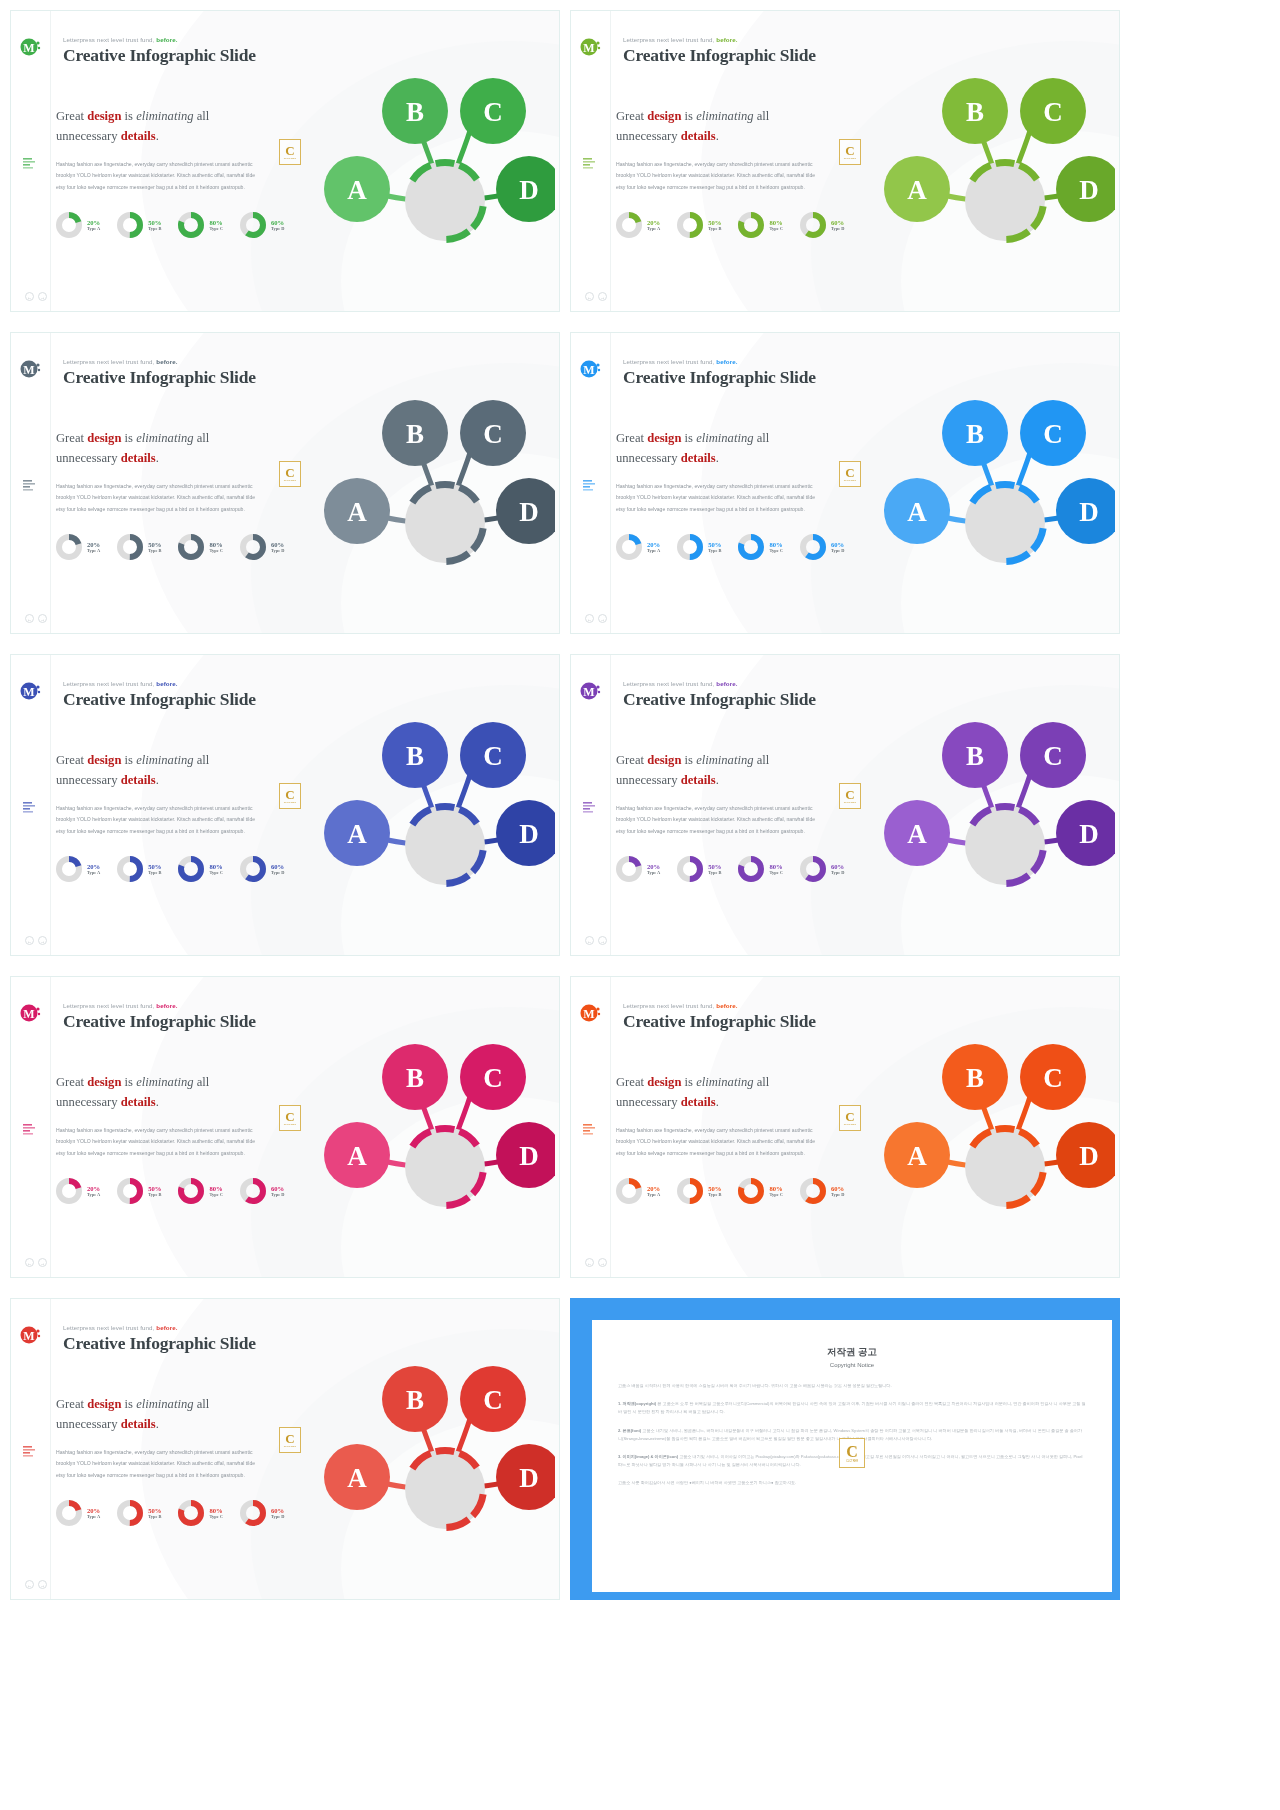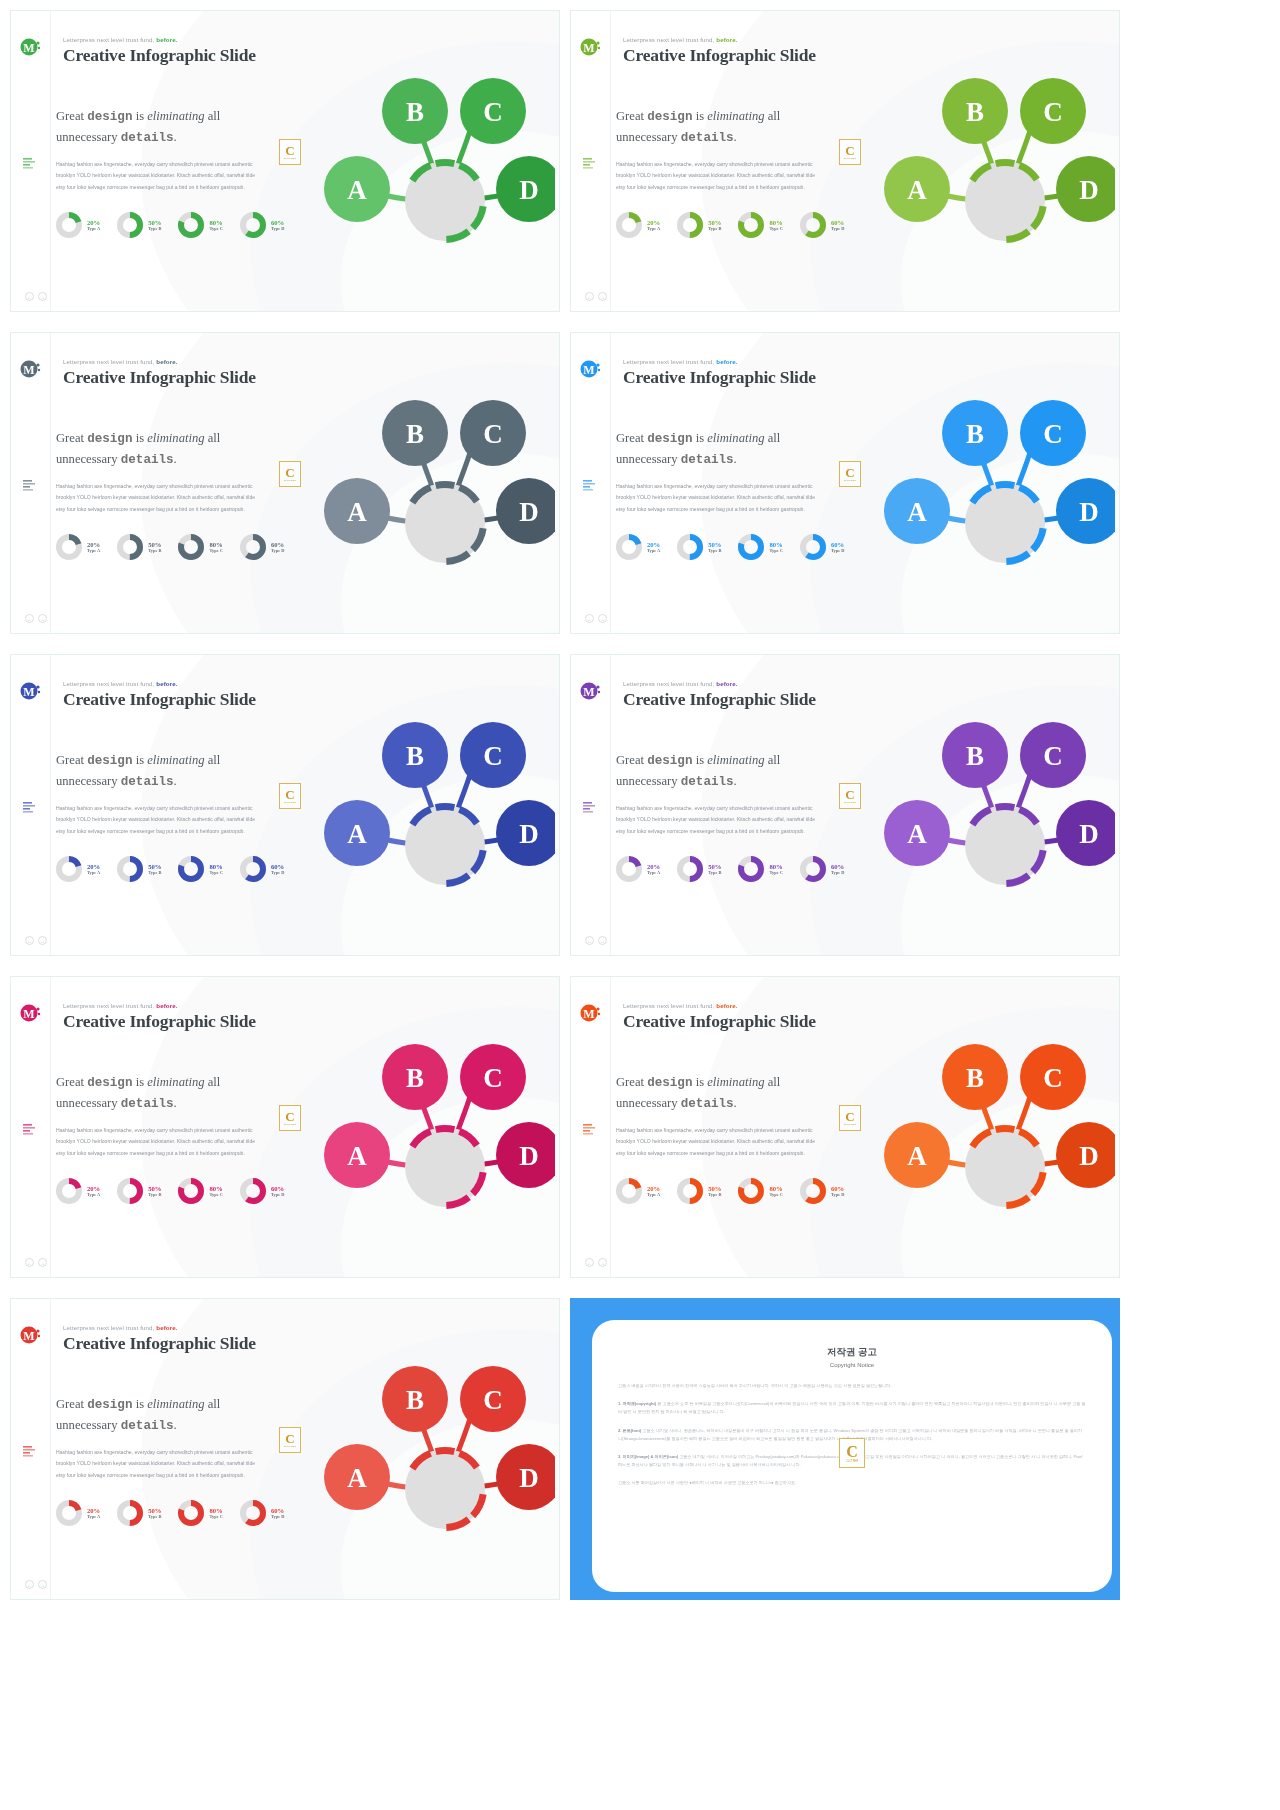--- a/index.html
+++ b/index.html
@@ -93,21 +93,21 @@
   .lead {
     position: absolute;
     left: 45px; top: 96px;
     width: 215px;
     font-family: "Liberation Serif", serif;
     font-size: 12.6px;
     line-height: 1.55;
     color: #555d63;
     z-index: 6;
   }
-  .lead b { font-weight: 700; color:#737373;font-family:Liberation Mono, monospace; }
+  .lead b { font-weight: 700; color:#b91c1c; }
   .lead i { font-style: italic; }
   .body-copy {
     position: absolute;
     left: 45px; top: 148px;
     width: 205px;
     font-size: 5.1px;
     line-height: 2.22;
     color: #8d949b;
     z-index: 6;
     text-align: left;
@@ -172,21 +172,20 @@
     width: 550px; height: 302px;
     background: #3d9bf0;
     padding: 22px 0 0 22px;
     overflow: hidden;
   }
   .cp-card {
     position: absolute;
     left: 22px; top: 22px; right: 8px; bottom: 8px;
     background: #ffffff;
     padding: 22px 26px;
-    border-radius: 22px;
   }
   .cp-title {
     text-align: center;
     font-size: 9.5px;
     font-weight: 700;
     color: #4a4f54;
     margin-top: 4px;
   }
   .cp-sub {
     text-align: center;

